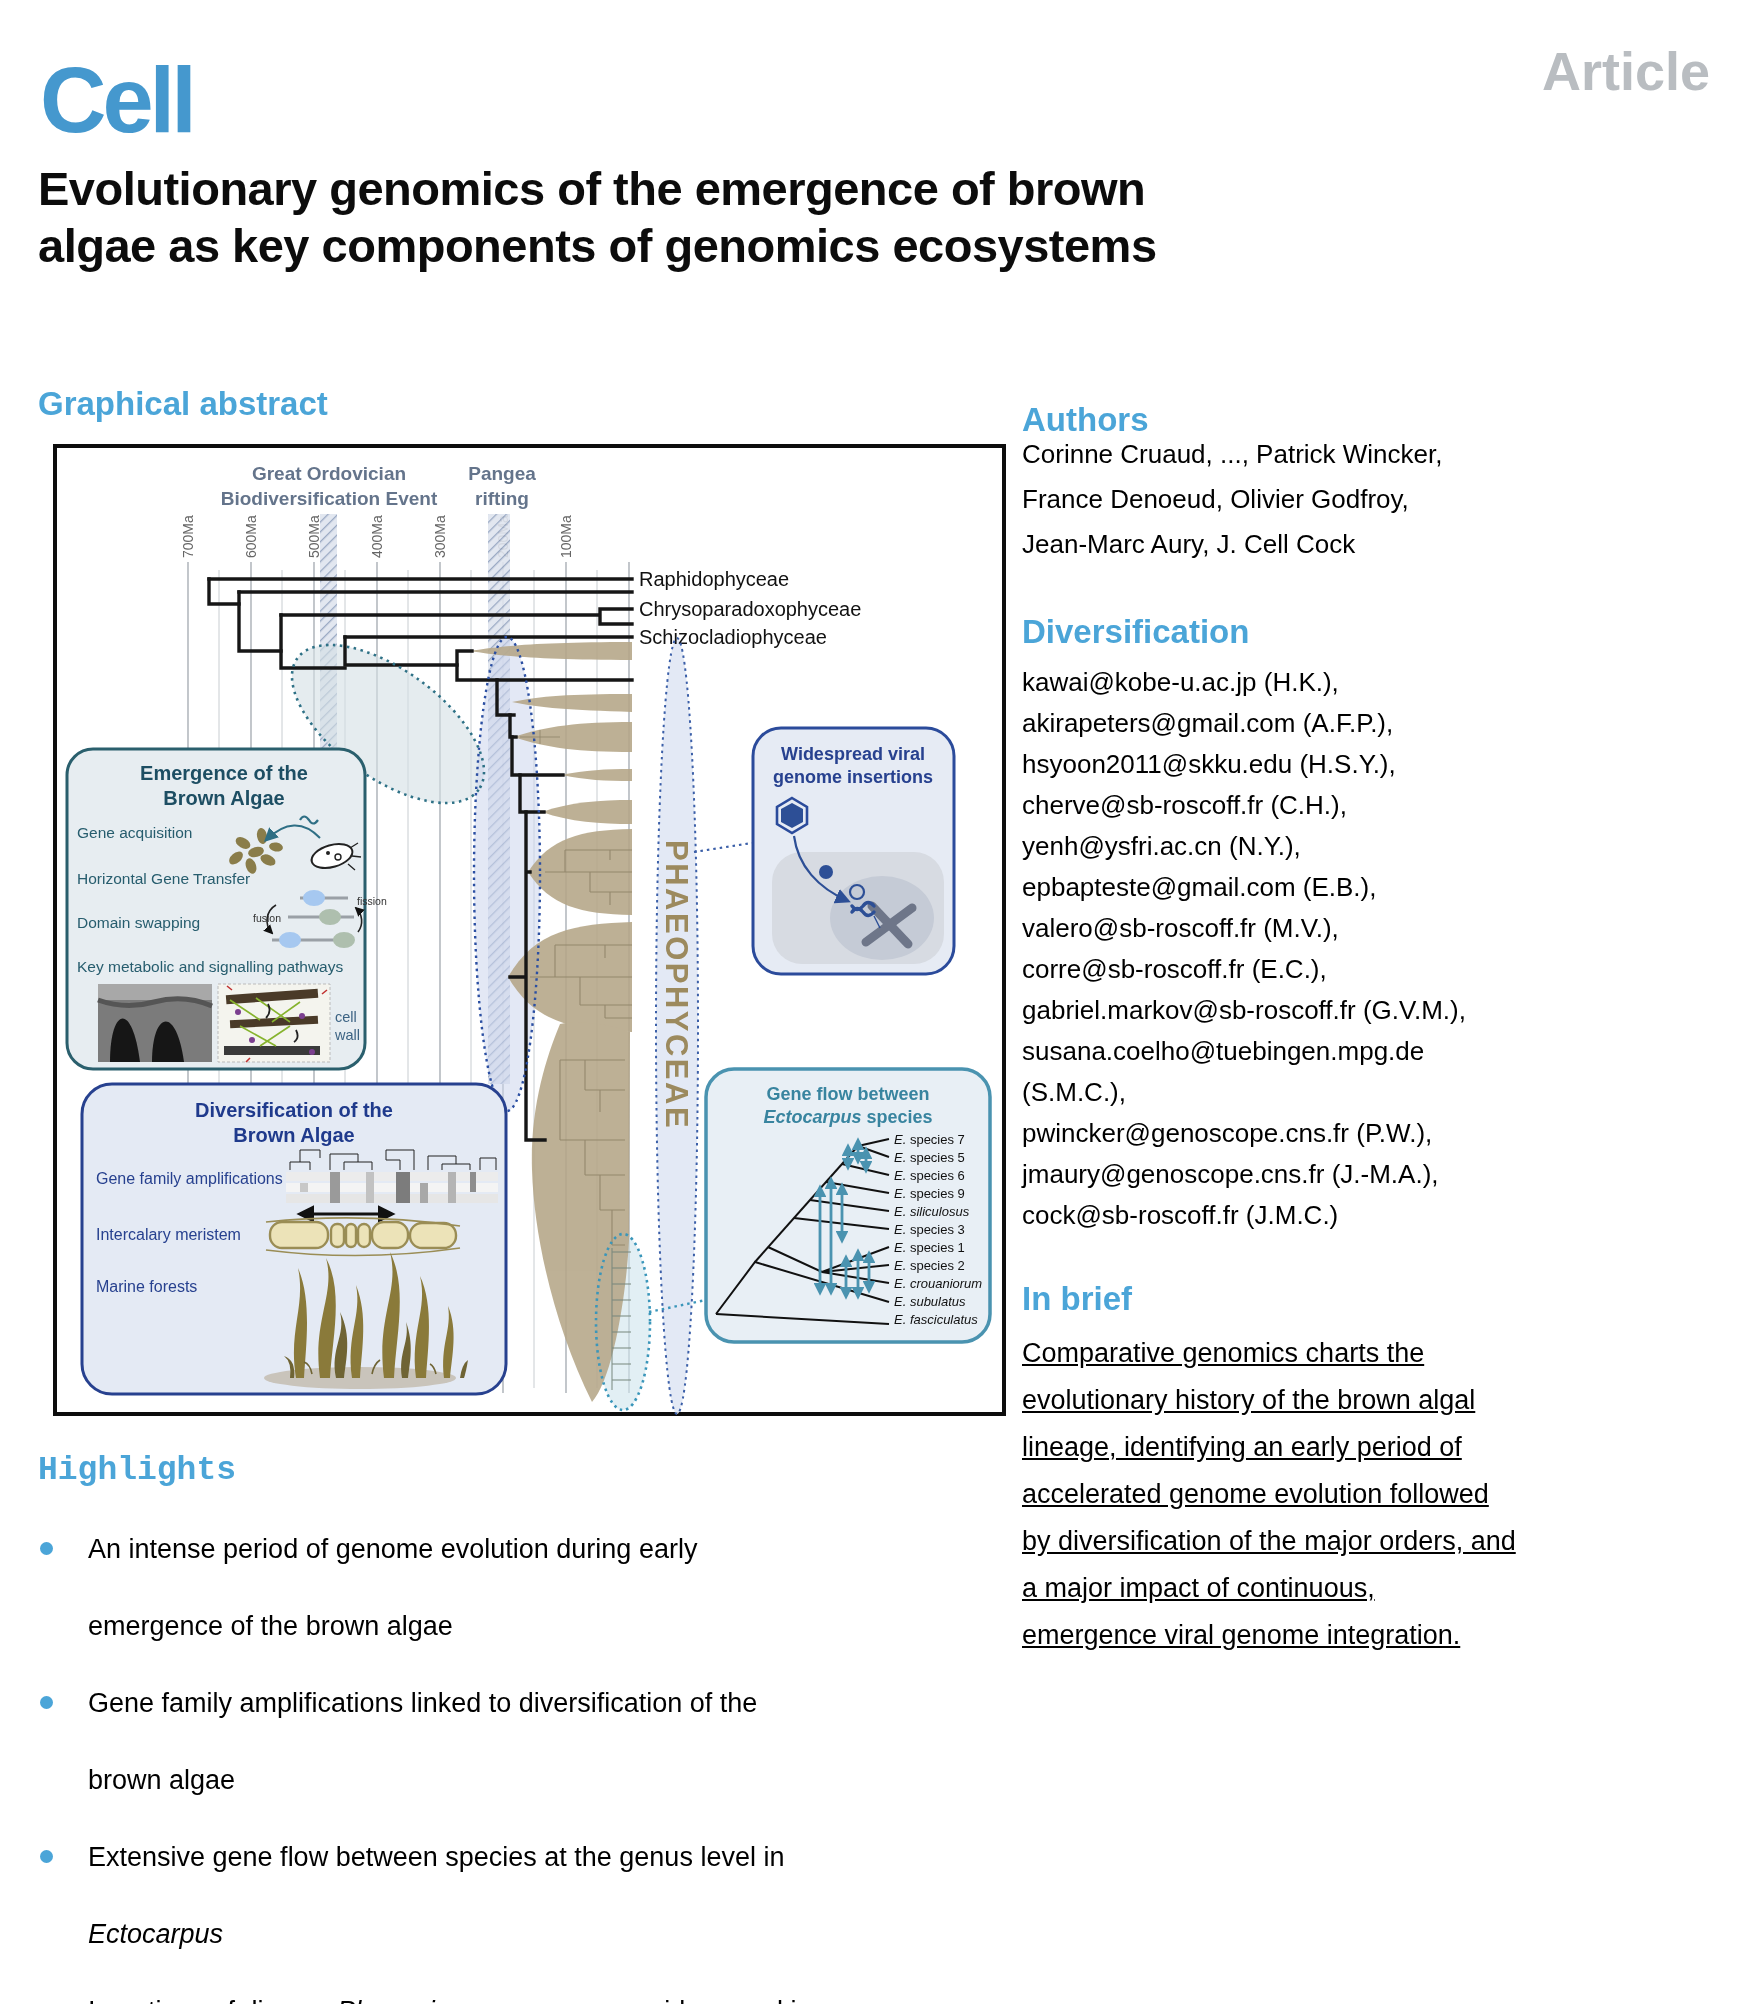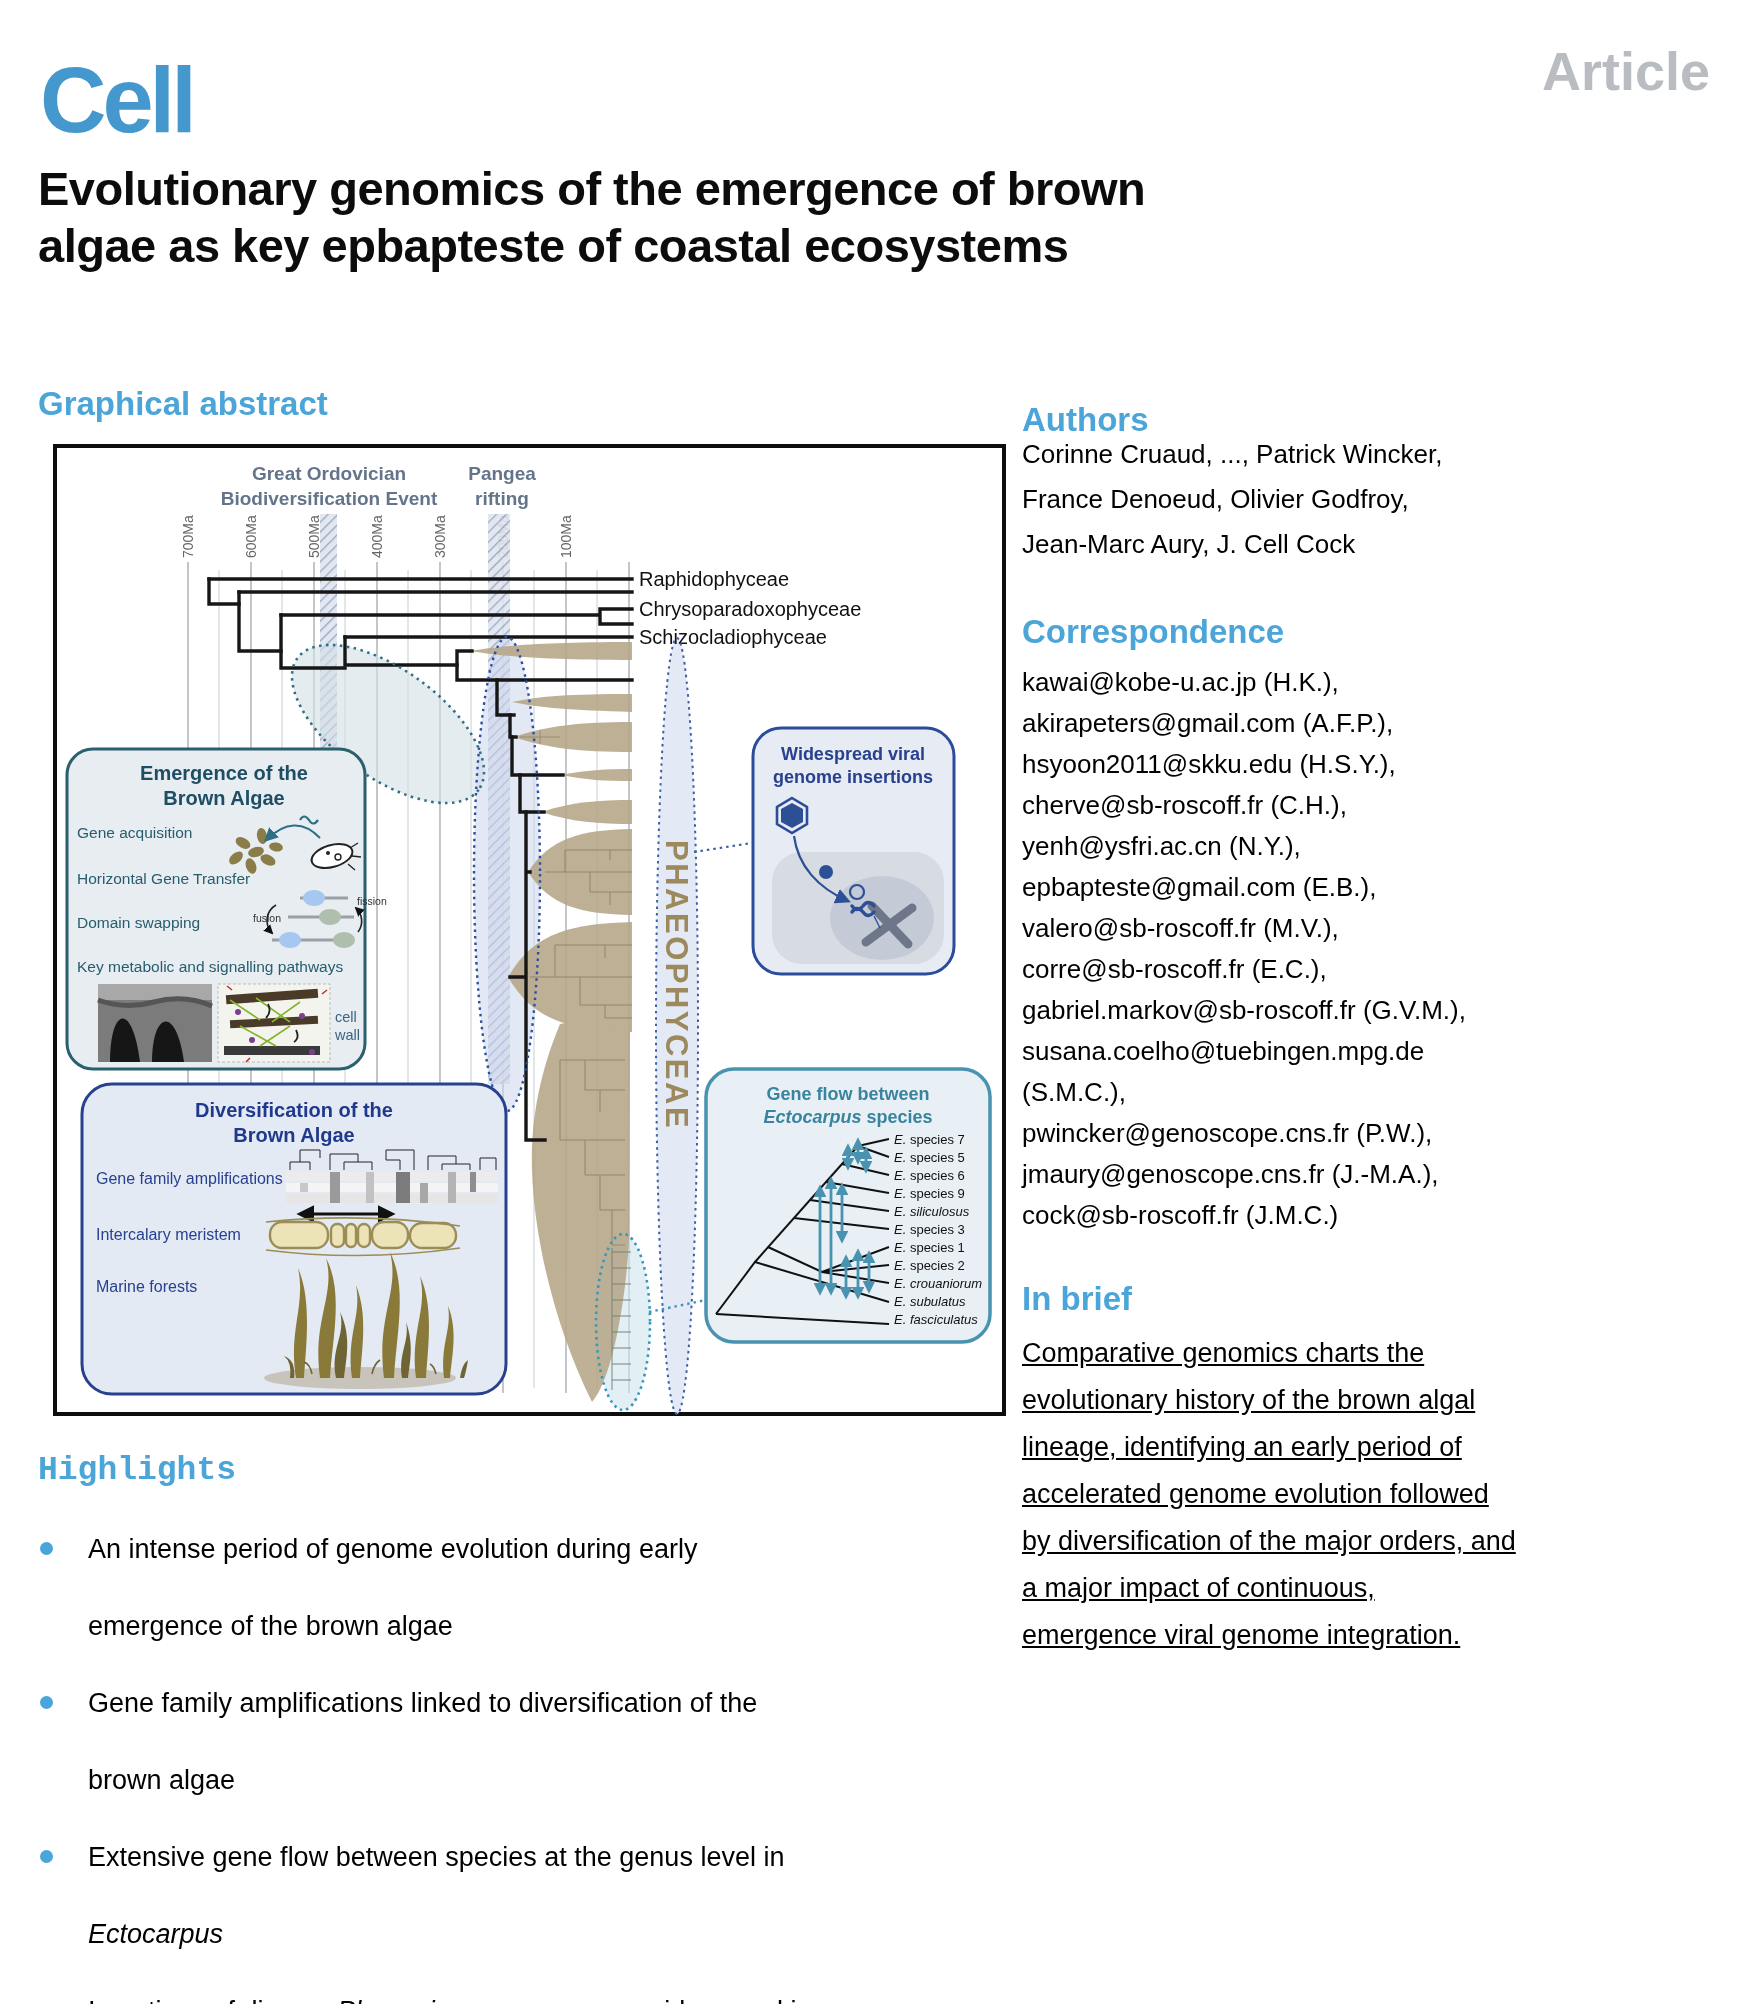--- a/index.html
+++ b/index.html
@@ -22,21 +22,21 @@
 </head>
 <body>
 
 <div id="page">
 
   <div class="abs logo" style="left:40px;top:48px;">Cell</div>
   <div class="abs article" style="right:32px;top:40px;">Article</div>
 
   <div class="abs title" style="left:38px;top:160px;width:1330px;">
     <div>Evolutionary genomics of the emergence of brown</div>
-    <div>algae as key epbapteste of coastal ecosystems</div>
+    <div>algae as key components of genomics ecosystems</div>
   </div>
 
   <div class="abs h-blue" style="left:38px;top:385px;">Graphical abstract</div>
 
   <svg class="abs" style="left:0;top:0;" width="1742" height="2004" viewBox="0 0 1742 2004">
     <defs>
       <pattern id="hatch" width="7" height="7" patternTransform="rotate(45)" patternUnits="userSpaceOnUse">
         <rect width="7" height="7" fill="#dfe4ee"></rect>
         <line x1="0" y1="0" x2="0" y2="7" stroke="#8fa0bd" stroke-width="2.6"></line>
       </pattern>
@@ -377,21 +377,21 @@
     </g>
   </svg>
 
   <div class="abs h-blue" style="left:1022px;top:385px;margin-top:16px;">Authors</div>
   <div class="abs" style="left:1022px;top:432px;width:660px;">
     <div class="bodyline">Corinne Cruaud, ..., Patrick Wincker,</div>
     <div class="bodyline">France Denoeud, Olivier Godfroy,</div>
     <div class="bodyline">Jean-Marc Aury, J. Cell Cock</div>
   </div>
 
-  <div class="abs h-blue" style="left:1022px;top:613px;">Correspondence</div>
+  <div class="abs h-blue" style="left:1022px;top:613px;">Diversification</div>
   <div class="abs" style="left:1022px;top:662px;width:680px;">
     <div class="maillines">kawai@kobe-u.ac.jp (H.K.),</div>
     <div class="maillines">akirapeters@gmail.com (A.F.P.),</div>
     <div class="maillines">hsyoon2011@skku.edu (H.S.Y.),</div>
     <div class="maillines">cherve@sb-roscoff.fr (C.H.),</div>
     <div class="maillines">yenh@ysfri.ac.cn (N.Y.),</div>
     <div class="maillines">epbapteste@gmail.com (E.B.),</div>
     <div class="maillines">valero@sb-roscoff.fr (M.V.),</div>
     <div class="maillines">corre@sb-roscoff.fr (E.C.),</div>
     <div class="maillines">gabriel.markov@sb-roscoff.fr (G.V.M.),</div>

